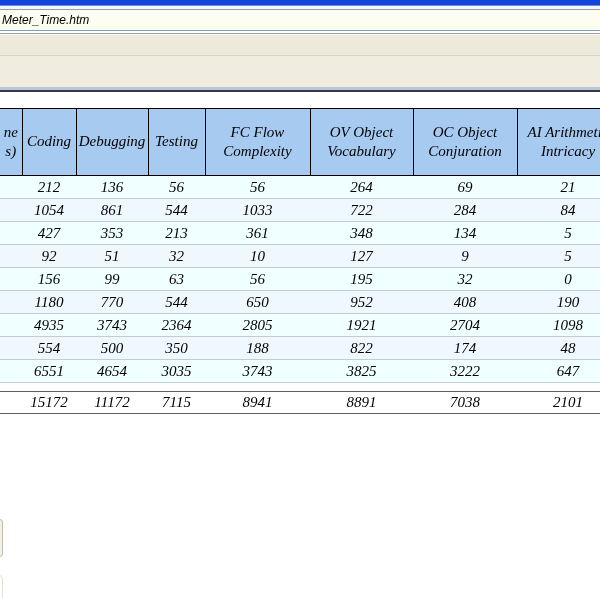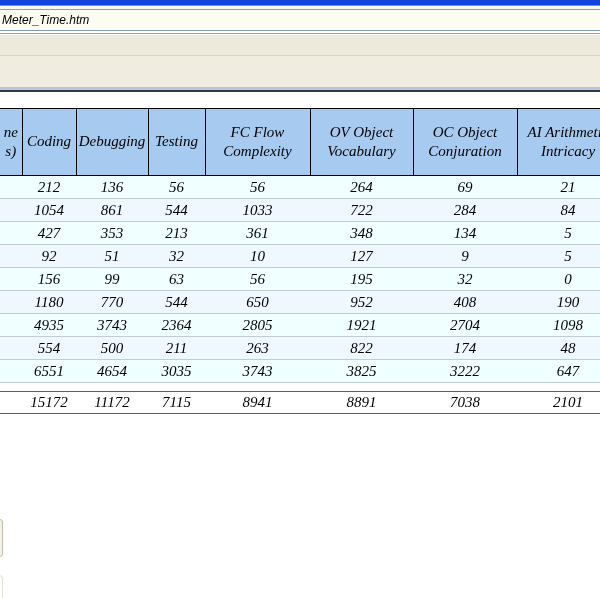--- a/index.html
+++ b/index.html
@@ -209,22 +209,22 @@
             <td>2364</td>
             <td>2805</td>
             <td>1921</td>
             <td>2704</td>
             <td>1098</td>
           </tr>
           <tr class="row-alice">
             <td></td>
             <td>554</td>
             <td>500</td>
-            <td>211</td>
-            <td>263</td>
+            <td>350</td>
+            <td>188</td>
             <td>822</td>
             <td>174</td>
             <td>48</td>
           </tr>
           <tr class="row-azure">
             <td></td>
             <td>6551</td>
             <td>4654</td>
             <td>3035</td>
             <td>3743</td>

